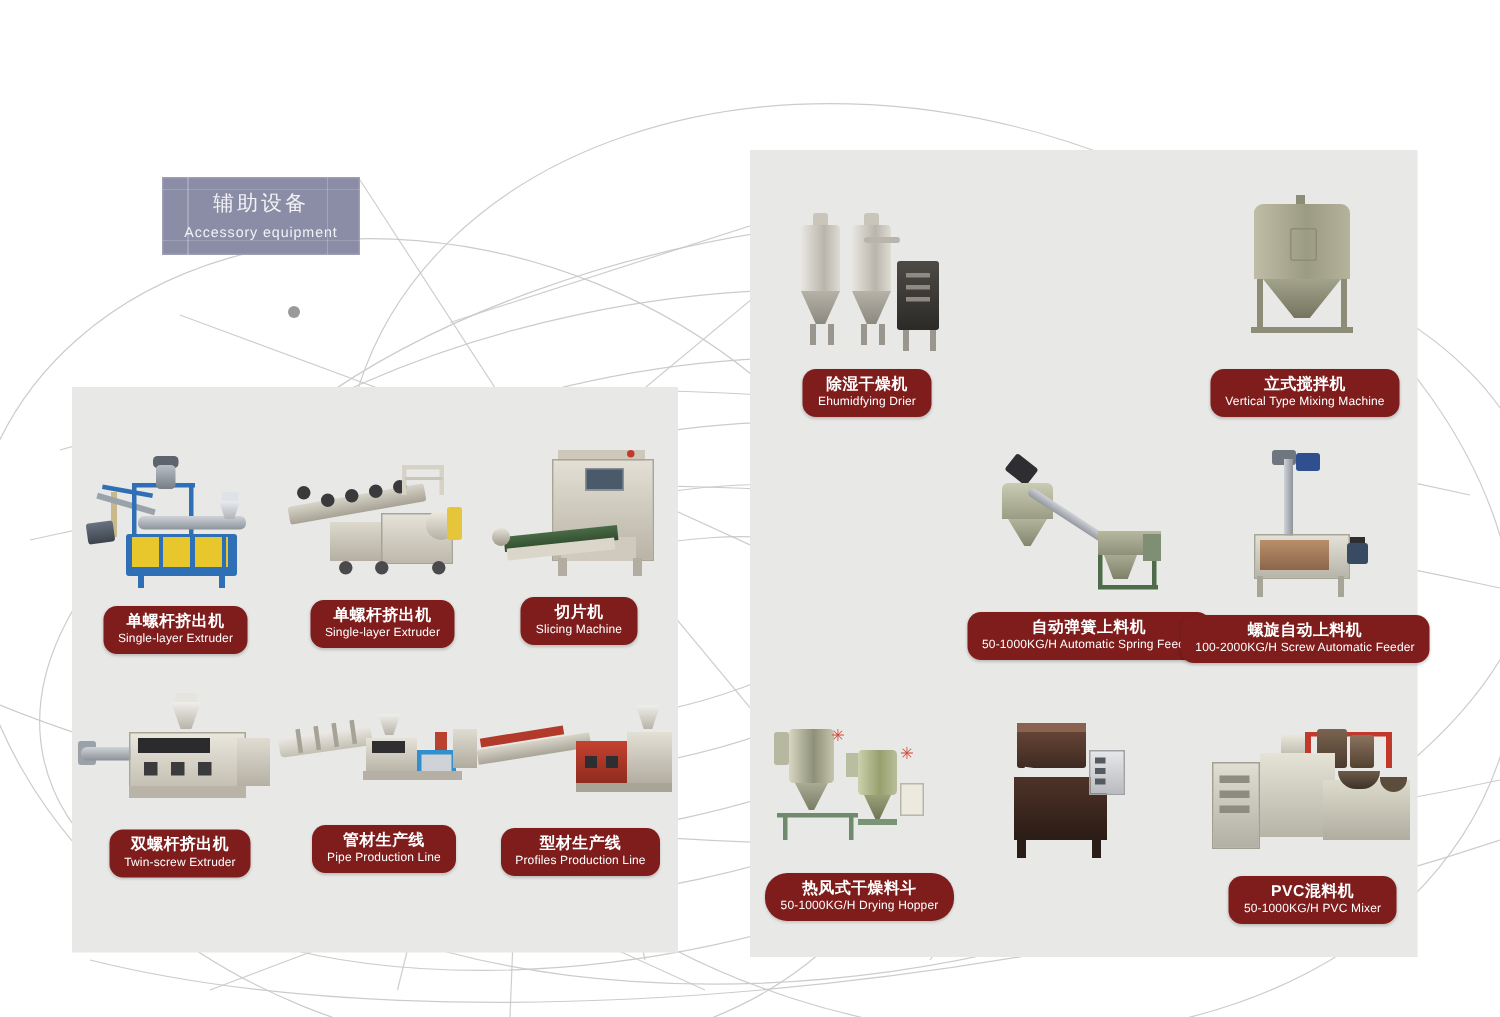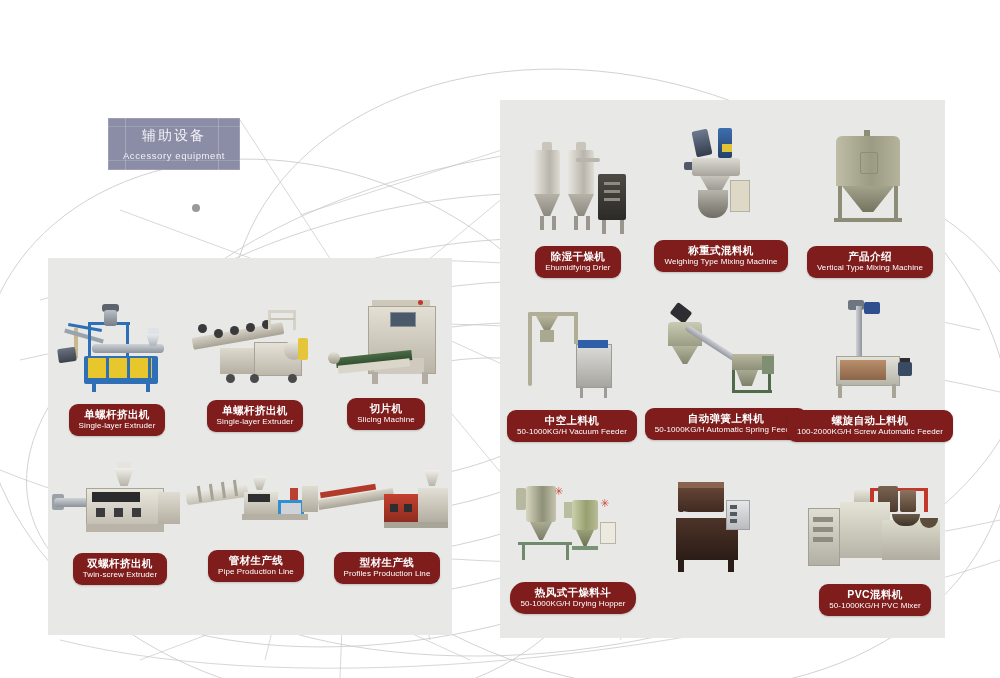--- a/index.html
+++ b/index.html
@@ -481,70 +481,37 @@
         <div class="bx leg" style="left:64px;"></div>
       <div class="bx leg" style="left:80px;top:82px;"></div>
         <div class="bx leg" style="left:98px;top:82px;"></div>
     </div>
     <div class="pill" style="margin-top:8px;">
       <span class="p-cn">除湿干燥机</span>
       <span class="p-en">Ehumidfying Drier</span>
     </div>
   </div>
 
-  <div class="cell" style="left:678px;top:126px;width:86px;">
-    <div class="art m wm">
-      <div class="bx h1"></div>
-        <div class="bx h2"></div>
-        <div class="bx yel"></div>
-      <div class="bx arm"></div>
-        <div class="bx mid"></div>
-      <div class="bx cone"></div>
-        <div class="bx drum"></div>
-        <div class="bx box"></div>
-    </div>
-    <div class="pill" style="margin-top:6px;">
-      <span class="p-cn">称重式混料机</span>
-      <span class="p-en">Weighing Type Mixing Machine</span>
-    </div>
-  </div>
 
   <div class="cell" style="left:828px;top:130px;width:84px;">
     <div class="art m vm">
       <div class="bx top"></div>
         <div class="bx body"></div>
         <div class="bx door"></div>
       <div class="bx leg1"></div>
         <div class="bx leg2"></div>
         <div class="bx cone"></div>
         <div class="bx foot"></div>
     </div>
     <div class="pill" style="margin-top:10px;">
-      <span class="p-cn">产品介绍</span>
+      <span class="p-cn">立式搅拌机</span>
       <span class="p-en">Vertical Type Mixing Machine</span>
     </div>
   </div>
 
-  <div class="cell" style="left:514px;top:302px;width:116px;">
-    <div class="art m vf">
-      <div class="bx pipe2"></div>
-        <div class="bx pipe3"></div>
-        <div class="bx pipe"></div>
-      <div class="bx hop"></div>
-        <div class="bx hop2"></div>
-      <div class="bx cab"></div>
-        <div class="bx blue"></div>
-      <div class="bx l1"></div>
-        <div class="bx l2"></div>
-    </div>
-    <div class="pill" style="margin-top:6px;">
-      <span class="p-cn">中空上料机</span>
-      <span class="p-en">50-1000KG/H  Vacuum Feeder</span>
-    </div>
-  </div>
 
   <div class="cell" style="left:662px;top:302px;width:128px;">
     <div class="art m sf">
       <div class="bx mot"></div>
         <div class="bx tank"></div>
         <div class="bx cone"></div>
       <div class="bx tube"></div>
       <div class="bx fr1"></div>
         <div class="bx fr2"></div>
         <div class="bx fr3"></div>

